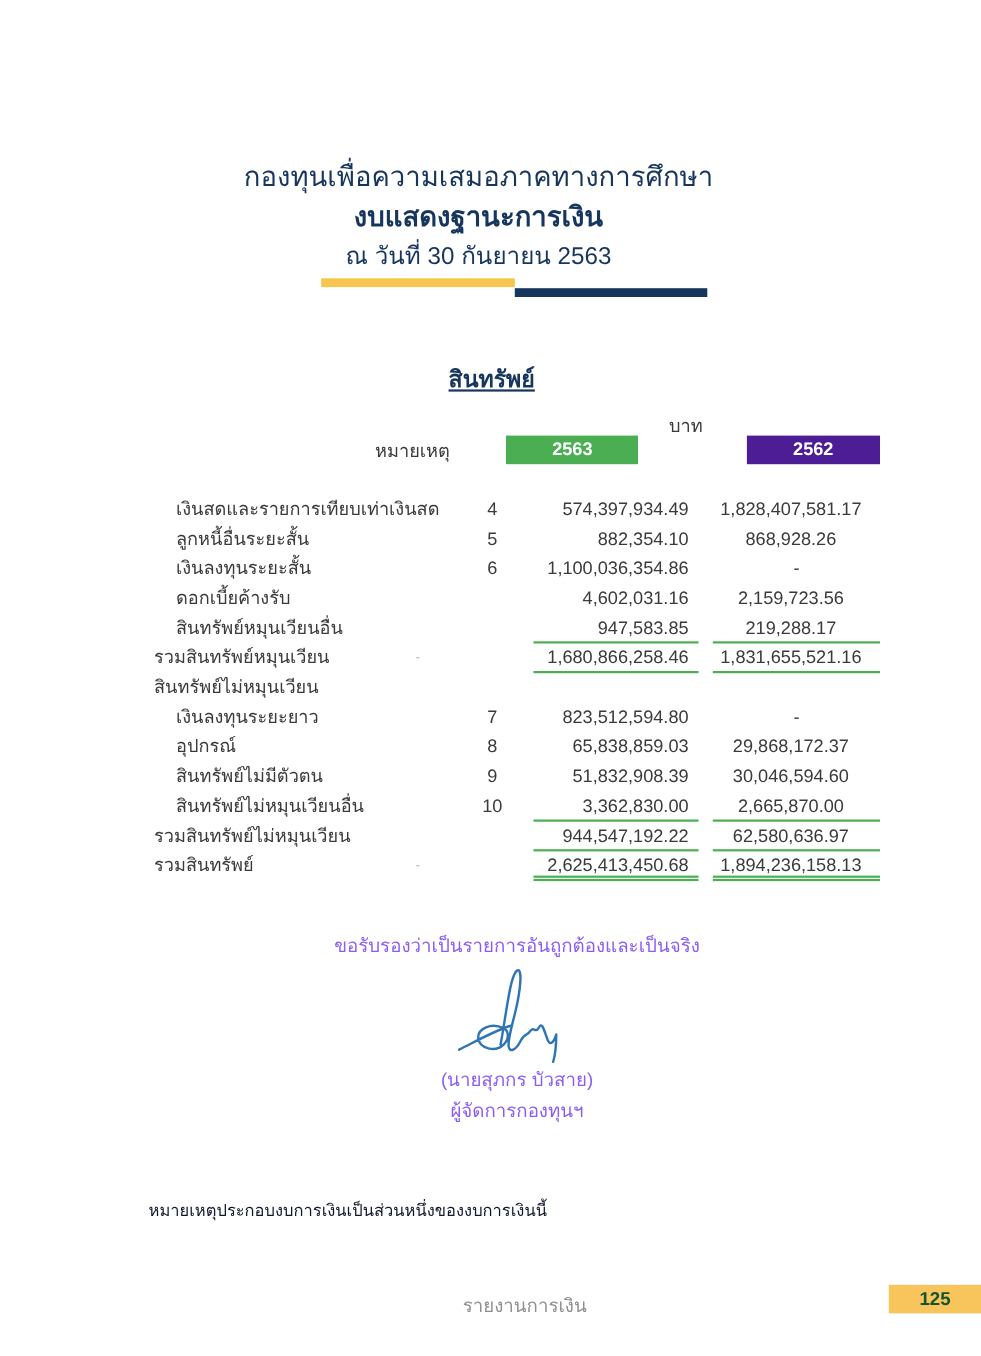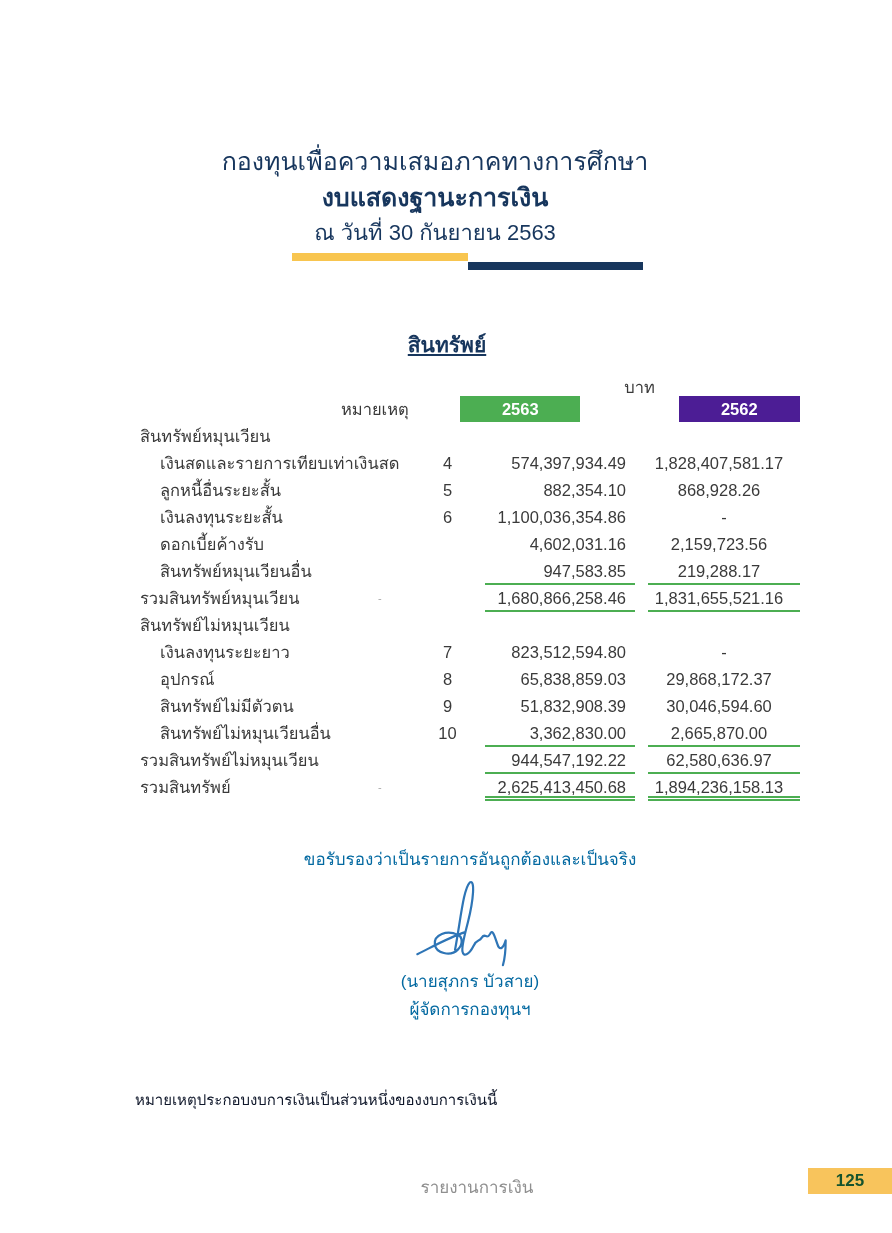--- a/index.html
+++ b/index.html
@@ -25,21 +25,21 @@
   .bar-navy{top:262px;left:468px;width:175px;background:#17365d;}
   
   .section-heading{
     position:absolute;top:328px;left:447px;transform:translateX(-50%);
     font-size:21px;font-weight:bold;color:#17365d;
     text-decoration:underline;white-space:nowrap;
   }
   
   .fin-table{position:absolute;left:140px;top:374px;width:660px;font-size:16.5px;}
   .unit-row{position:relative;height:22px;}
-  .unit-label{position:absolute;left:342px;width:315px;text-align:center;color:#3a3a3a;}
+  .unit-label{position:absolute;left:326px;width:315px;text-align:center;color:#3a3a3a;}
   .head-row{display:flex;height:26px;margin-bottom:1px;align-items:center;gap:44px;}
   .head-note{width:345px;text-align:right;padding-right:4px;box-sizing:border-box;color:#3a3a3a;}
   .head-note span{display:inline-block;width:75px;text-align:center;}
   .ybox{height:26px;line-height:26px;text-align:center;color:#ffffff;font-weight:bold;}
   .ybox1{width:150px;background:#4cae52;}
   .ygap{width:13px;}
   .ybox2{width:152px;background:#4c1d95;}
   .trow{display:flex;height:27px;line-height:27px;position:relative;}
   .cl{width:270px;padding-left:20px;box-sizing:border-box;white-space:nowrap;}
   .cl.noindent{padding-left:0;}
@@ -50,21 +50,21 @@
   .cv.ctr{text-align:center;padding-right:0;}
   .u{border-bottom:2px solid #4cae52;}
   .uu{border-bottom:5px double #4cae52;}
   .dash-mark{
     position:absolute;left:238px;top:0;color:#a9a9a9;
     font-size:11px;line-height:27px;
   }
   
   .cert-block{
     position:absolute;top:845px;left:470px;transform:translateX(-50%);
-    text-align:center;white-space:nowrap;font-size:17px;color:#0369a1;
+    text-align:center;white-space:nowrap;font-size:17px;color:#8b5cf6;
   }
   .signature-wrap{height:92px;margin-top:4px;display:flex;justify-content:center;}
   .cert-name{line-height:28px;}
   .cert-role{line-height:28px;}
   
   .footnote{position:absolute;left:135px;top:1088px;font-size:15px;color:#0f172a;white-space:nowrap;}
   .footer-label{
     position:absolute;top:1173px;left:477px;transform:translateX(-50%);
     font-size:17px;color:#8f8f8f;white-space:nowrap;
   }
@@ -96,21 +96,20 @@
     </div>
 
     <div class="head-row">
       <div class="head-note"><span>หมายเหตุ</span></div>
       <div class="ybox ybox1">2563</div>
       <div class="ygap"></div>
       <div class="ybox ybox2">2562</div>
     </div>
 
     <div class="trow">
-      <div class="cl noindent">สินทรัพย์หมุนเวียน</div>
       <div class="cn"></div>
       <div class="cv v1"></div>
       <div class="cv v2"></div>
     </div>
 
     <div class="trow">
       <div class="cl">เงินสดและรายการเทียบเท่าเงินสด</div>
       <div class="cn">4</div>
       <div class="cv v1">574,397,934.49</div>
       <div class="cv v2">1,828,407,581.17</div>

